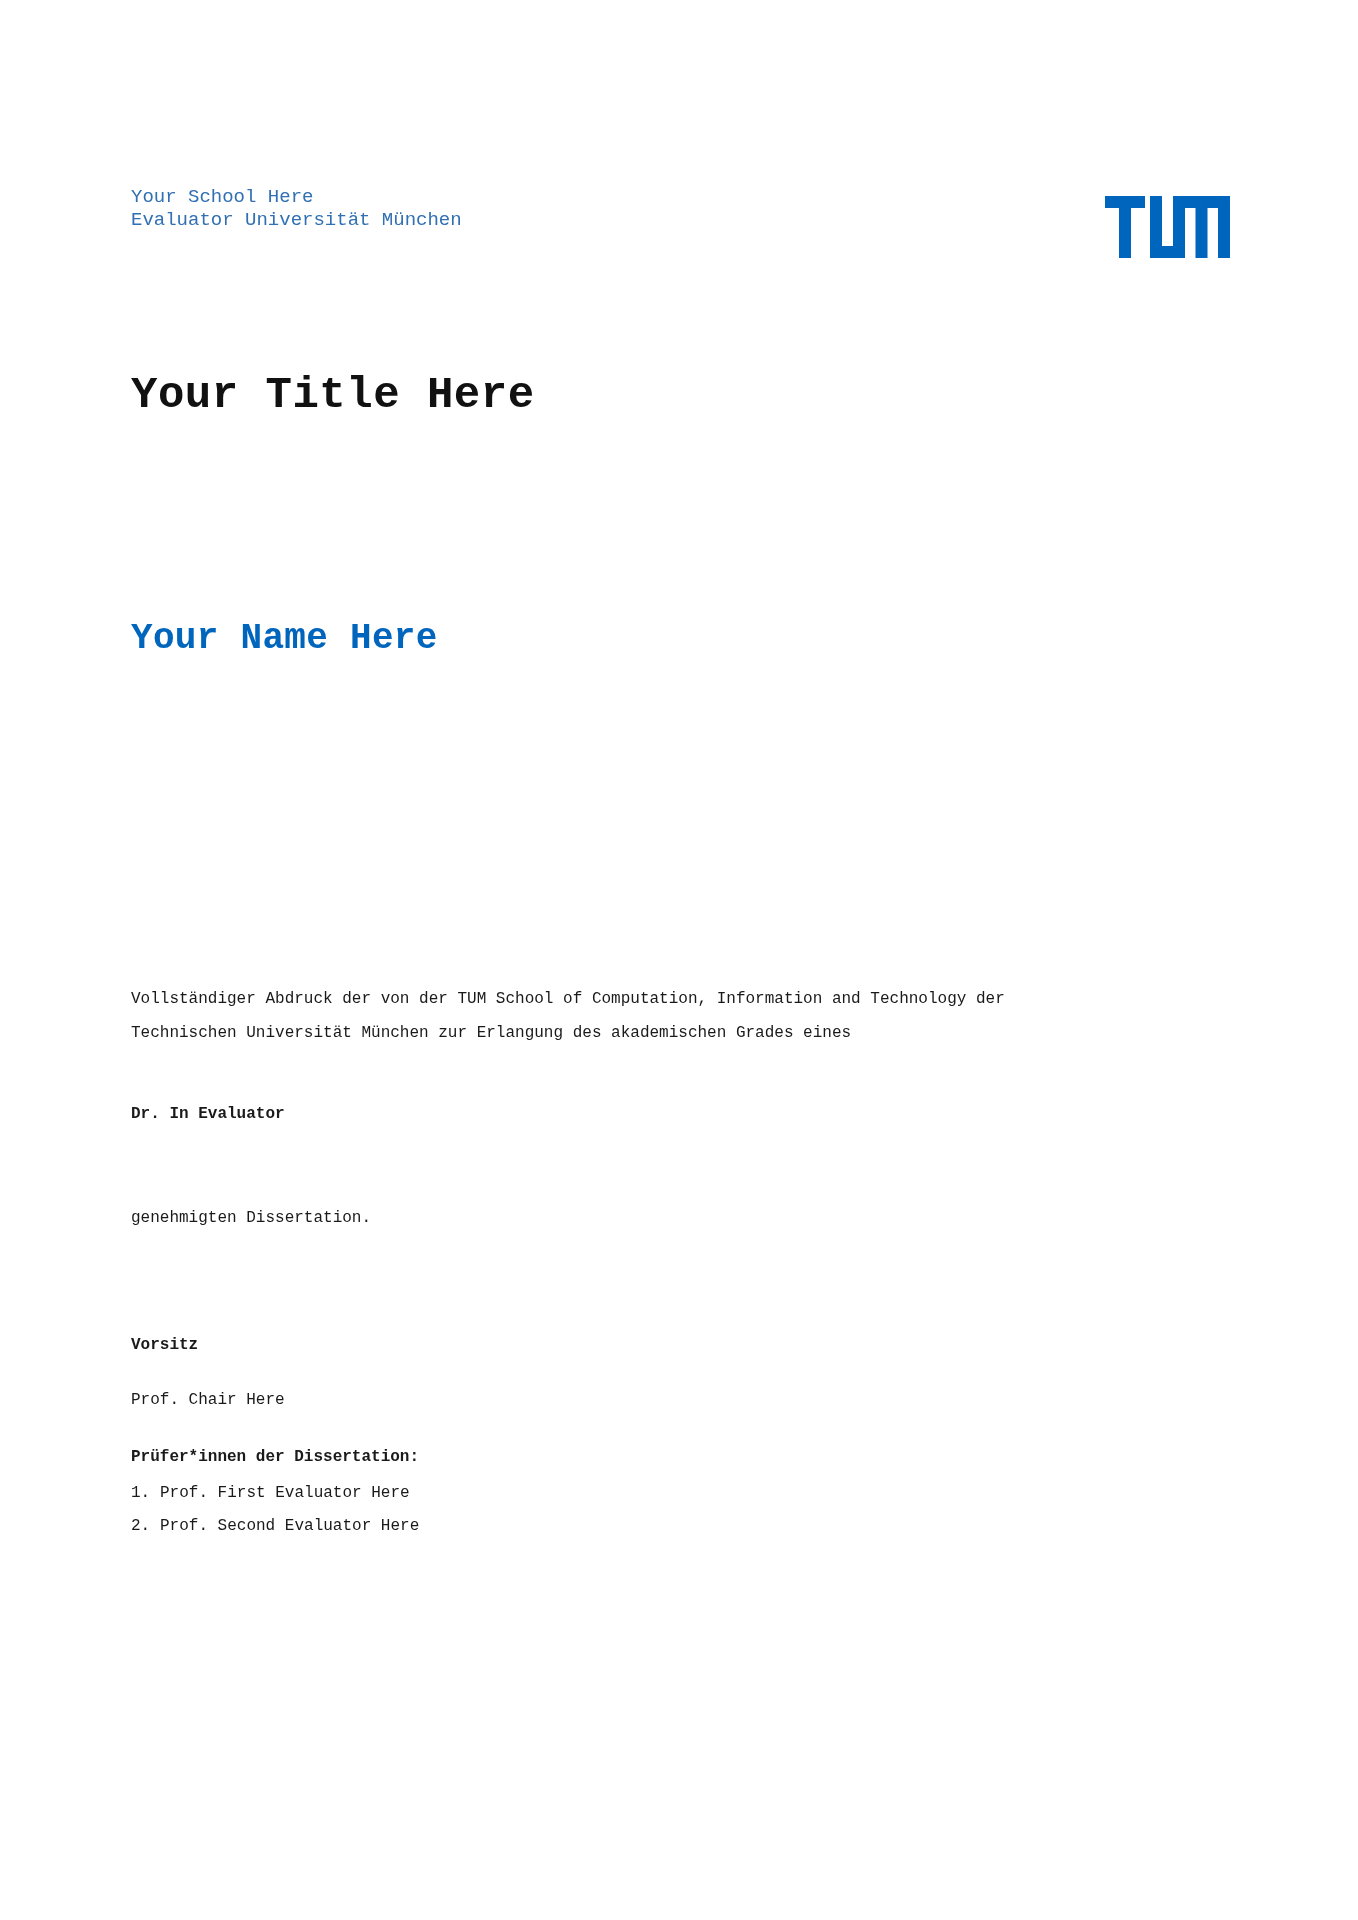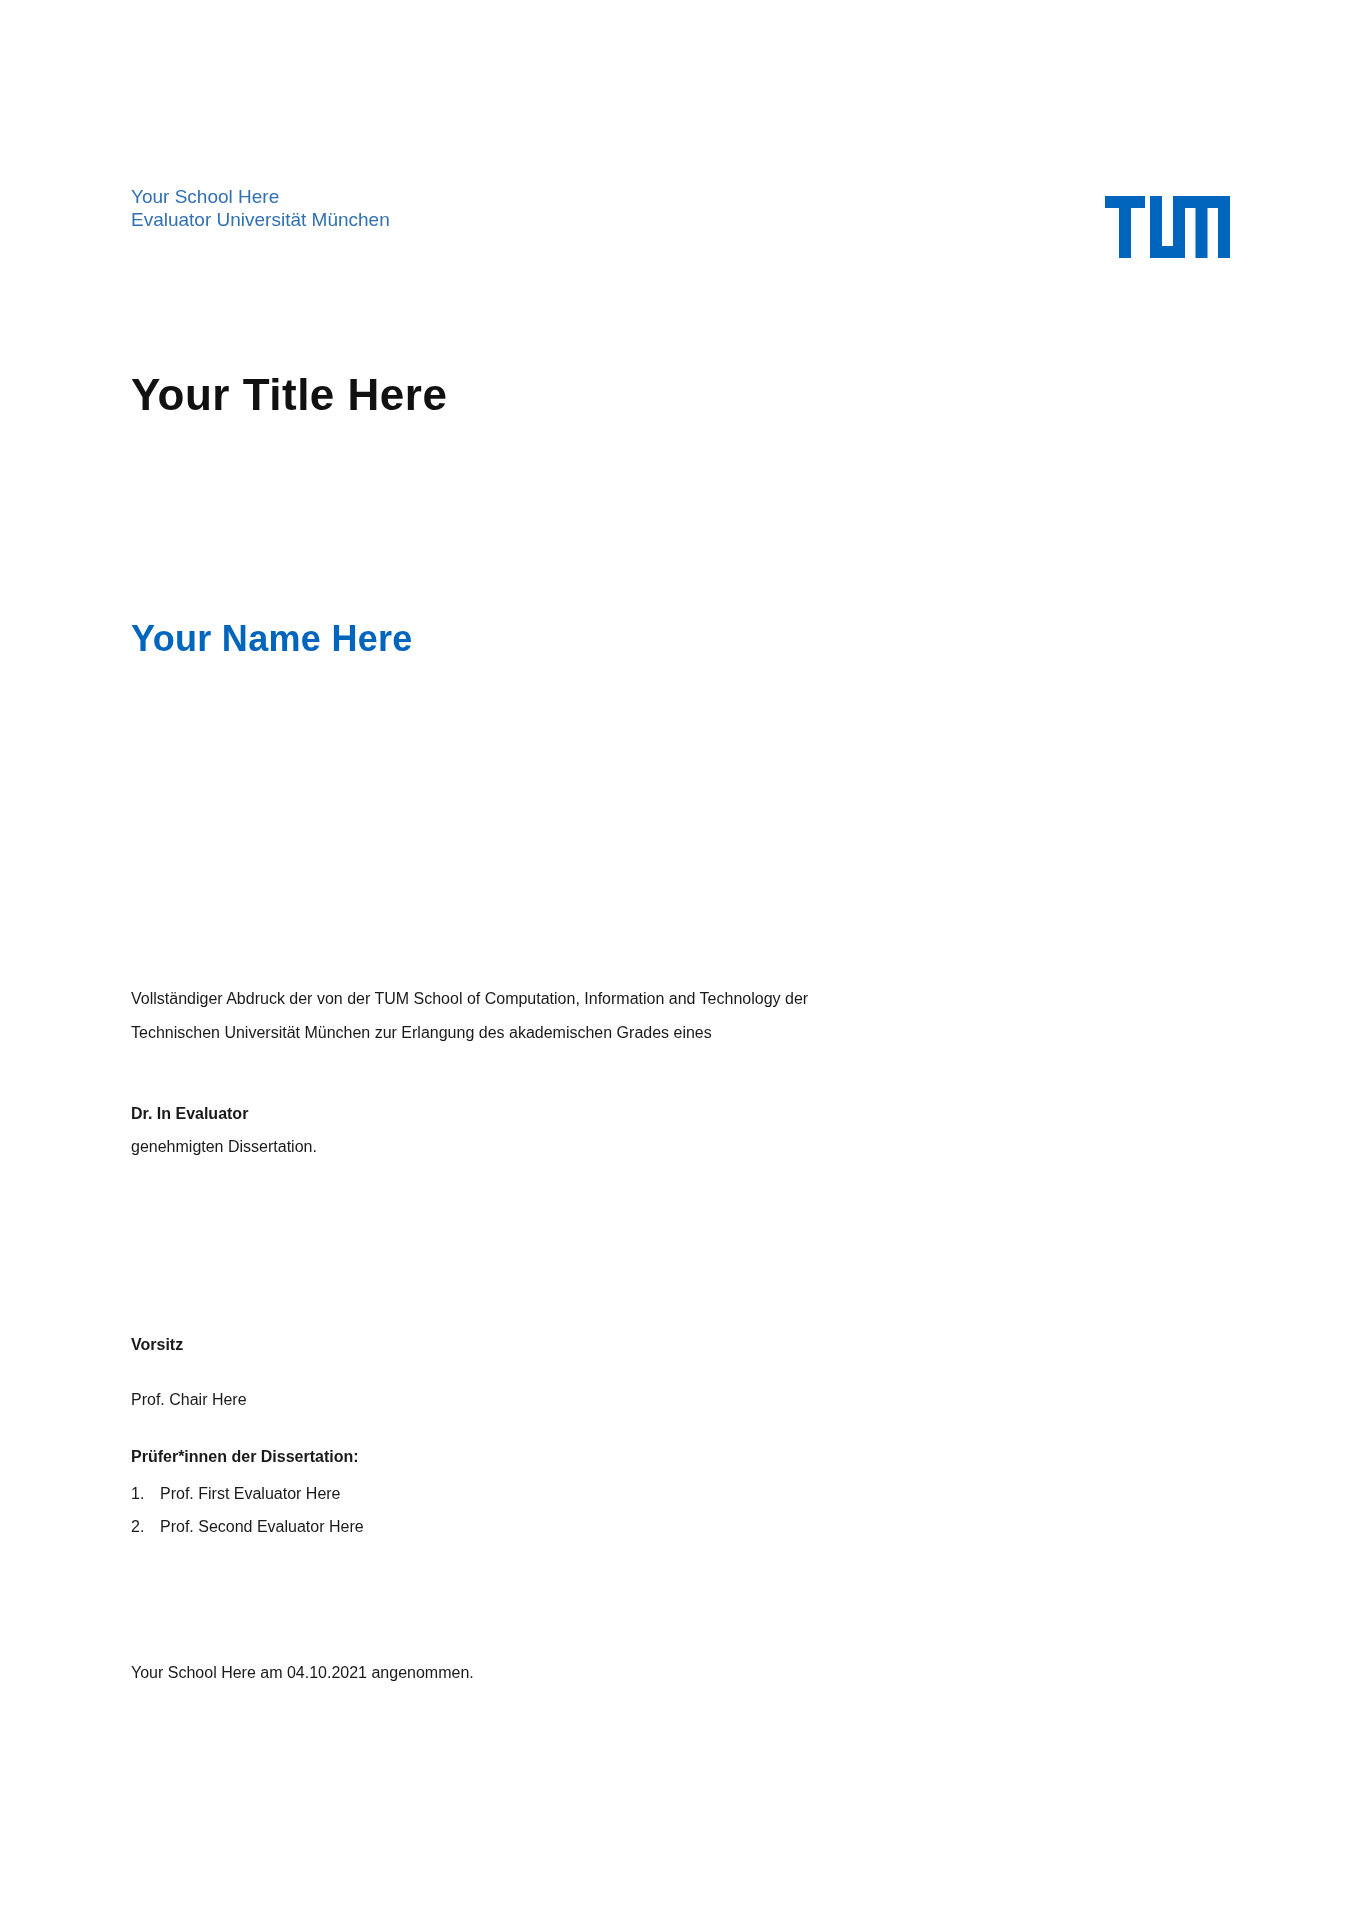--- a/index.html
+++ b/index.html
@@ -12,21 +12,21 @@
     margin: 0;
     padding: 0;
     background: #ffffff;
   }
   .page {
     position: relative;
     width: 1358px;
     height: 1920px;
     background: #ffffff;
     overflow: hidden;
-    font-family: Liberation Sans, sans-serif;
+    font-family: Liberation Mono, monospace;
     color: var(--text-color);
   }
   .abs { position: absolute; }
 
   .header-school {
     left: 131px;
     top: 186px;
     font-size: 19px;
     line-height: 22.5px;
     color: var(--header-blue);
@@ -65,21 +65,21 @@
 
   .body-text {
     font-size: 16px;
     line-height: 34px;
     color: var(--text-color);
     white-space: nowrap;
   }
 
   .intro-para   { left: 131px; top: 982px; }
   .degree-line  { left: 131px; top: 1097px; font-weight: 700; }
-  .approved-line{ left: 131px; top: 1130px; }
+  .approved-line{ left: 131px; top: 1201px; }
 
   .chair-label    { left: 131px; top: 1328px; font-weight: 700; }
   .chair-name     { left: 131px; top: 1383px; }
   .examiners-label{ left: 131px; top: 1440px; font-weight: 700; text-align: center; }
 
   .examiners-list { left: 131px; top: 1477px; line-height: 33px; }
   .examiner-row { display: flex; }
   .examiner-num { width: 29px; flex: 0 0 29px; }
 
   .submission-para { left: 131px; top: 1656px; line-height: 33px; }
@@ -140,16 +140,15 @@
       <span class="examiner-num">1.</span>
       <span>Prof. First Evaluator Here</span>
     </div>
     <div class="examiner-row">
       <span class="examiner-num">2.</span>
       <span>Prof. Second Evaluator Here</span>
     </div>
   </div>
 
   <div class="abs body-text submission-para">
-    <div>Your School Here am 04.10.2021 angenommen.</div>
   </div>
 
 </div>
 
 </body></html>

